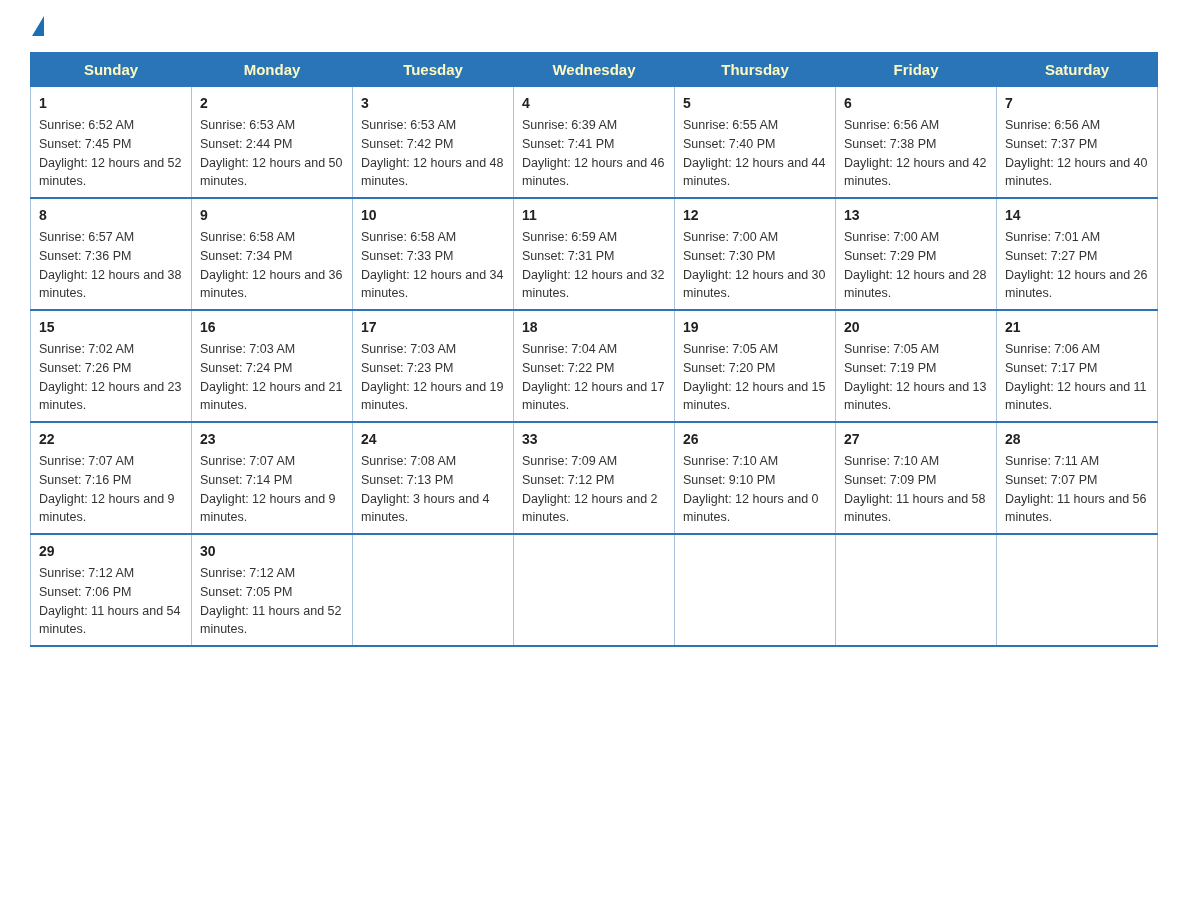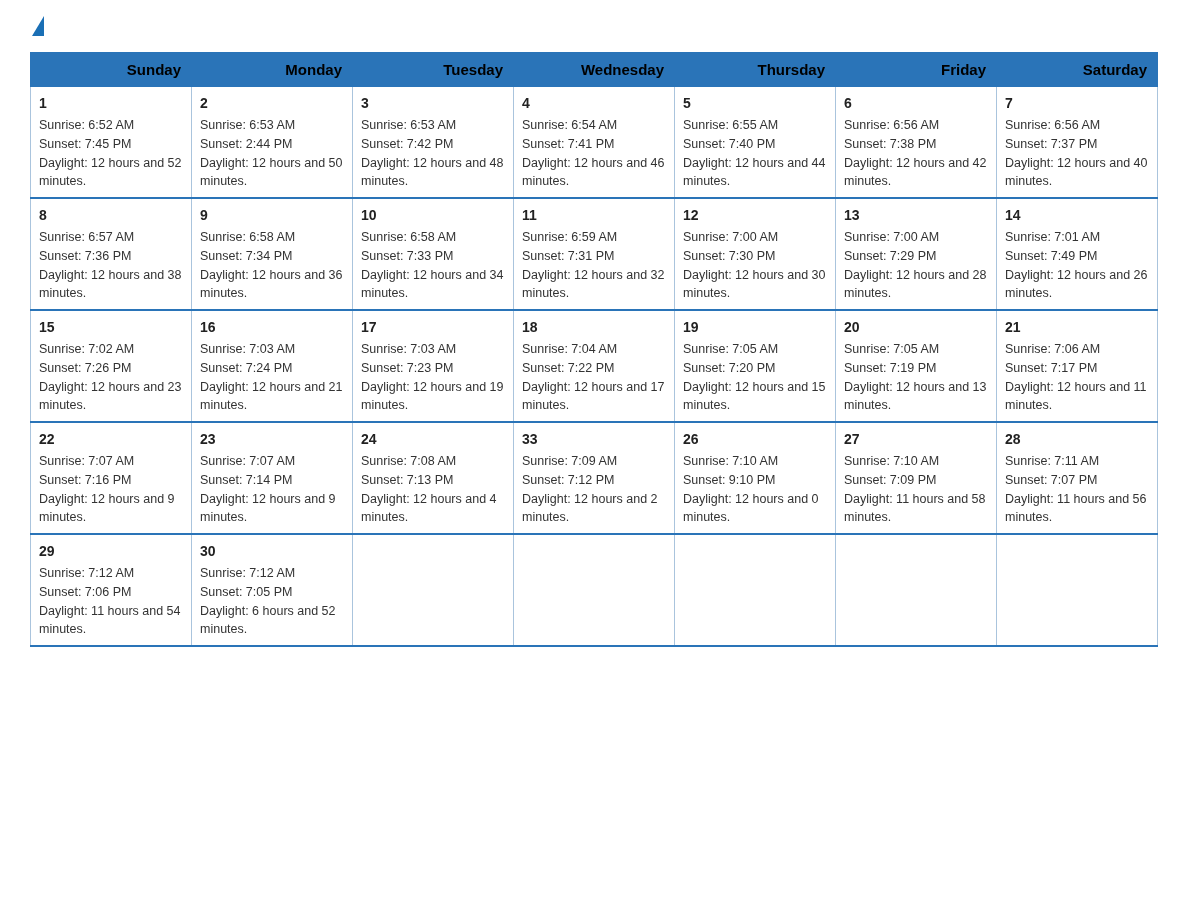--- a/index.html
+++ b/index.html
@@ -42,26 +42,26 @@
       color: #444;
       margin-top: 4px;
     }
     table {
       width: 100%;
       border-collapse: collapse;
       table-layout: fixed;
     }
     thead tr th {
       background-color: #2a74b8;
-      color: #000000;
+      color: #fef9c3;
       font-size: 15px;
       font-weight: bold;
       padding: 8px 10px;
       border: 1px solid #2a74b8;
-      text-align: right;
+      text-align: center;
     }
     tbody tr td {
       border: 1px solid #aac4dd;
       vertical-align: top;
       padding: 6px 8px;
       font-size: 12.5px;
       line-height: 1.5;
       color: #333;
       height: 100px;
     }
@@ -122,55 +122,55 @@
         <th>Thursday</th>
         <th>Friday</th>
         <th>Saturday</th>
       </tr>
   </thead>
   <tbody id="calendar-body">
   <tr>
         <td><span class="day-num">1</span><span>Sunrise: 6:52 AM</span><br><span>Sunset: 7:45 PM</span><br><span>Daylight: 12 hours and 52 minutes.</span></td>
         <td><span class="day-num">2</span><span>Sunrise: 6:53 AM</span><br><span>Sunset: 2:44 PM</span><br><span>Daylight: 12 hours and 50 minutes.</span></td>
         <td><span class="day-num">3</span><span>Sunrise: 6:53 AM</span><br><span>Sunset: 7:42 PM</span><br><span>Daylight: 12 hours and 48 minutes.</span></td>
-        <td><span class="day-num">4</span><span>Sunrise: 6:54 AM</span><br><span>Sunset: 7:41 PM</span><br><span>Daylight: 12 hours and 46 minutes.</span></td>
+        <td><span class="day-num">4</span><span>Sunrise: 6:39 AM</span><br><span>Sunset: 7:41 PM</span><br><span>Daylight: 12 hours and 46 minutes.</span></td>
         <td><span class="day-num">5</span><span>Sunrise: 6:55 AM</span><br><span>Sunset: 7:40 PM</span><br><span>Daylight: 12 hours and 44 minutes.</span></td>
         <td><span class="day-num">6</span><span>Sunrise: 6:56 AM</span><br><span>Sunset: 7:38 PM</span><br><span>Daylight: 12 hours and 42 minutes.</span></td>
         <td><span class="day-num">7</span><span>Sunrise: 6:56 AM</span><br><span>Sunset: 7:37 PM</span><br><span>Daylight: 12 hours and 40 minutes.</span></td>
       </tr>
       <tr>
         <td><span class="day-num">8</span><span>Sunrise: 6:57 AM</span><br><span>Sunset: 7:36 PM</span><br><span>Daylight: 12 hours and 38 minutes.</span></td>
         <td><span class="day-num">9</span><span>Sunrise: 6:58 AM</span><br><span>Sunset: 7:34 PM</span><br><span>Daylight: 12 hours and 36 minutes.</span></td>
         <td><span class="day-num">10</span><span>Sunrise: 6:58 AM</span><br><span>Sunset: 7:33 PM</span><br><span>Daylight: 12 hours and 34 minutes.</span></td>
         <td><span class="day-num">11</span><span>Sunrise: 6:59 AM</span><br><span>Sunset: 7:31 PM</span><br><span>Daylight: 12 hours and 32 minutes.</span></td>
         <td><span class="day-num">12</span><span>Sunrise: 7:00 AM</span><br><span>Sunset: 7:30 PM</span><br><span>Daylight: 12 hours and 30 minutes.</span></td>
         <td><span class="day-num">13</span><span>Sunrise: 7:00 AM</span><br><span>Sunset: 7:29 PM</span><br><span>Daylight: 12 hours and 28 minutes.</span></td>
-        <td><span class="day-num">14</span><span>Sunrise: 7:01 AM</span><br><span>Sunset: 7:49 PM</span><br><span>Daylight: 12 hours and 26 minutes.</span></td>
+        <td><span class="day-num">14</span><span>Sunrise: 7:01 AM</span><br><span>Sunset: 7:27 PM</span><br><span>Daylight: 12 hours and 26 minutes.</span></td>
       </tr>
       <tr>
         <td><span class="day-num">15</span><span>Sunrise: 7:02 AM</span><br><span>Sunset: 7:26 PM</span><br><span>Daylight: 12 hours and 23 minutes.</span></td>
         <td><span class="day-num">16</span><span>Sunrise: 7:03 AM</span><br><span>Sunset: 7:24 PM</span><br><span>Daylight: 12 hours and 21 minutes.</span></td>
         <td><span class="day-num">17</span><span>Sunrise: 7:03 AM</span><br><span>Sunset: 7:23 PM</span><br><span>Daylight: 12 hours and 19 minutes.</span></td>
         <td><span class="day-num">18</span><span>Sunrise: 7:04 AM</span><br><span>Sunset: 7:22 PM</span><br><span>Daylight: 12 hours and 17 minutes.</span></td>
         <td><span class="day-num">19</span><span>Sunrise: 7:05 AM</span><br><span>Sunset: 7:20 PM</span><br><span>Daylight: 12 hours and 15 minutes.</span></td>
         <td><span class="day-num">20</span><span>Sunrise: 7:05 AM</span><br><span>Sunset: 7:19 PM</span><br><span>Daylight: 12 hours and 13 minutes.</span></td>
         <td><span class="day-num">21</span><span>Sunrise: 7:06 AM</span><br><span>Sunset: 7:17 PM</span><br><span>Daylight: 12 hours and 11 minutes.</span></td>
       </tr>
       <tr>
         <td><span class="day-num">22</span><span>Sunrise: 7:07 AM</span><br><span>Sunset: 7:16 PM</span><br><span>Daylight: 12 hours and 9 minutes.</span></td>
         <td><span class="day-num">23</span><span>Sunrise: 7:07 AM</span><br><span>Sunset: 7:14 PM</span><br><span>Daylight: 12 hours and 9 minutes.</span></td>
-        <td><span class="day-num">24</span><span>Sunrise: 7:08 AM</span><br><span>Sunset: 7:13 PM</span><br><span>Daylight: 12 hours and 4 minutes.</span></td>
+        <td><span class="day-num">24</span><span>Sunrise: 7:08 AM</span><br><span>Sunset: 7:13 PM</span><br><span>Daylight: 3 hours and 4 minutes.</span></td>
         <td><span class="day-num">33</span><span>Sunrise: 7:09 AM</span><br><span>Sunset: 7:12 PM</span><br><span>Daylight: 12 hours and 2 minutes.</span></td>
         <td><span class="day-num">26</span><span>Sunrise: 7:10 AM</span><br><span>Sunset: 9:10 PM</span><br><span>Daylight: 12 hours and 0 minutes.</span></td>
         <td><span class="day-num">27</span><span>Sunrise: 7:10 AM</span><br><span>Sunset: 7:09 PM</span><br><span>Daylight: 11 hours and 58 minutes.</span></td>
         <td><span class="day-num">28</span><span>Sunrise: 7:11 AM</span><br><span>Sunset: 7:07 PM</span><br><span>Daylight: 11 hours and 56 minutes.</span></td>
       </tr>
       <tr>
         <td><span class="day-num">29</span><span>Sunrise: 7:12 AM</span><br><span>Sunset: 7:06 PM</span><br><span>Daylight: 11 hours and 54 minutes.</span></td>
-        <td><span class="day-num">30</span><span>Sunrise: 7:12 AM</span><br><span>Sunset: 7:05 PM</span><br><span>Daylight: 6 hours and 52 minutes.</span></td>
+        <td><span class="day-num">30</span><span>Sunrise: 7:12 AM</span><br><span>Sunset: 7:05 PM</span><br><span>Daylight: 11 hours and 52 minutes.</span></td>
         <td class="empty"></td>
         <td class="empty"></td>
         <td class="empty"></td>
         <td class="empty"></td>
         <td class="empty"></td>
       </tr>
     </tbody>
 </table>
 
 </body></html>

